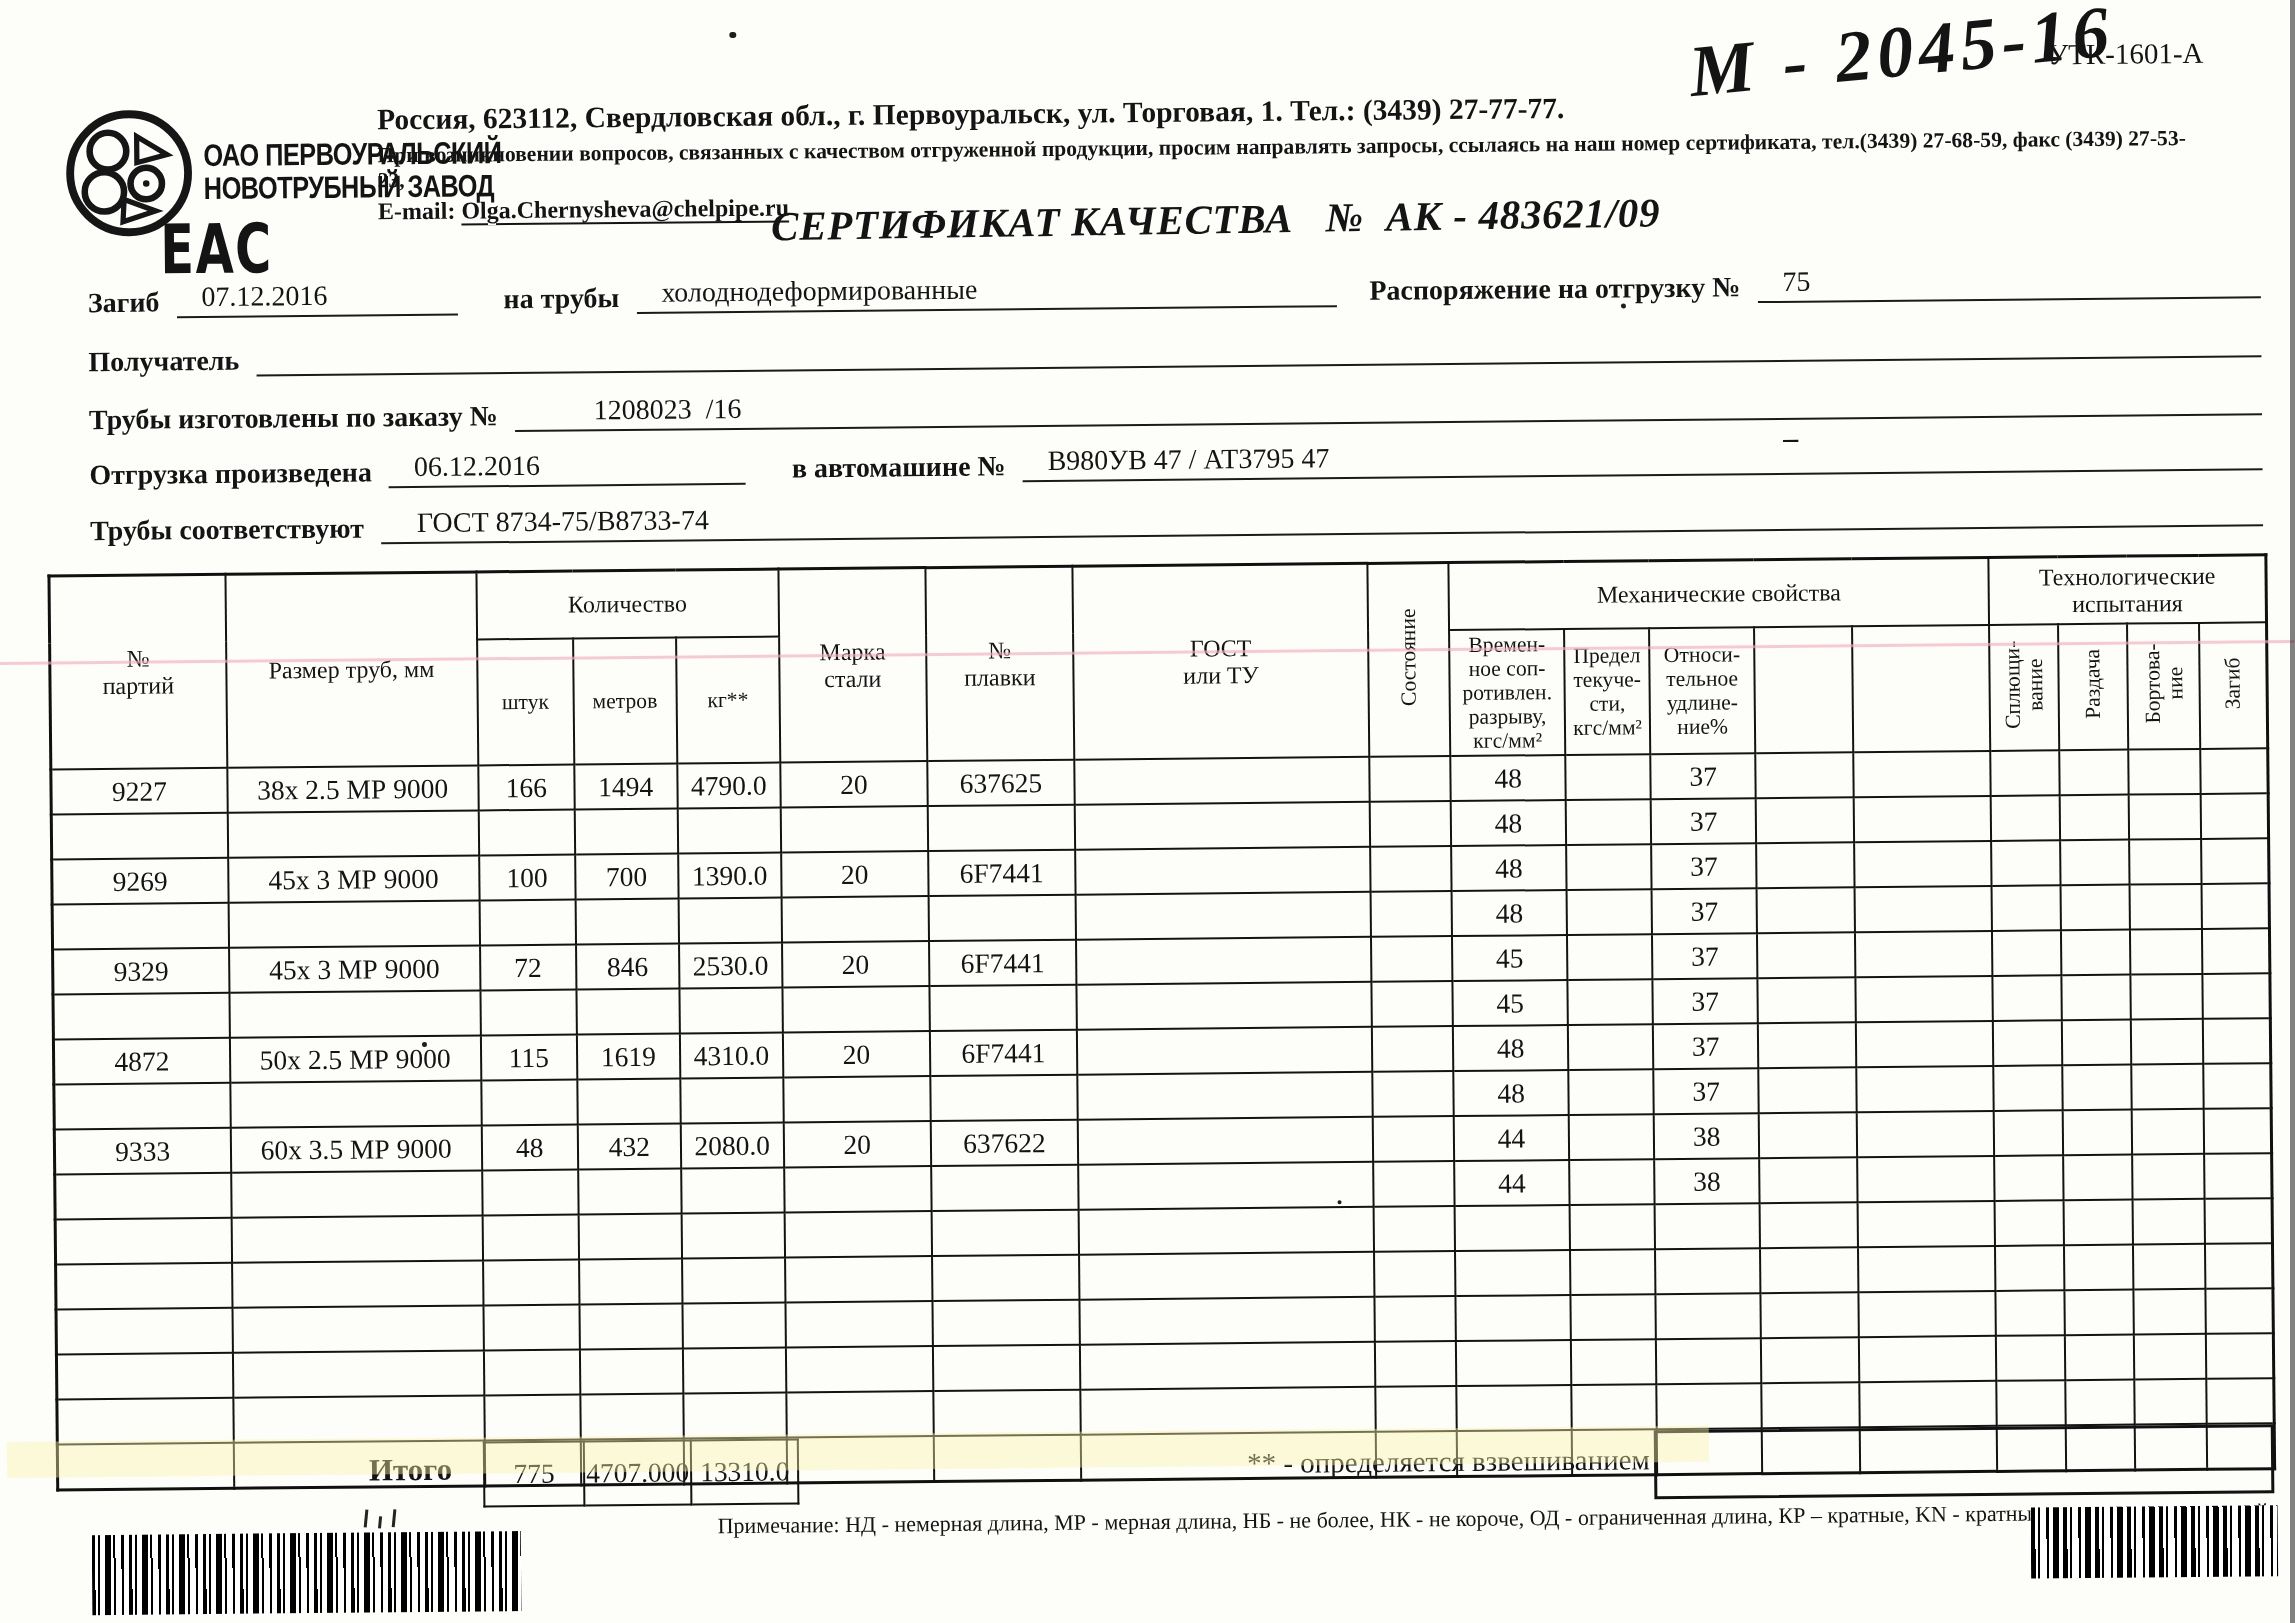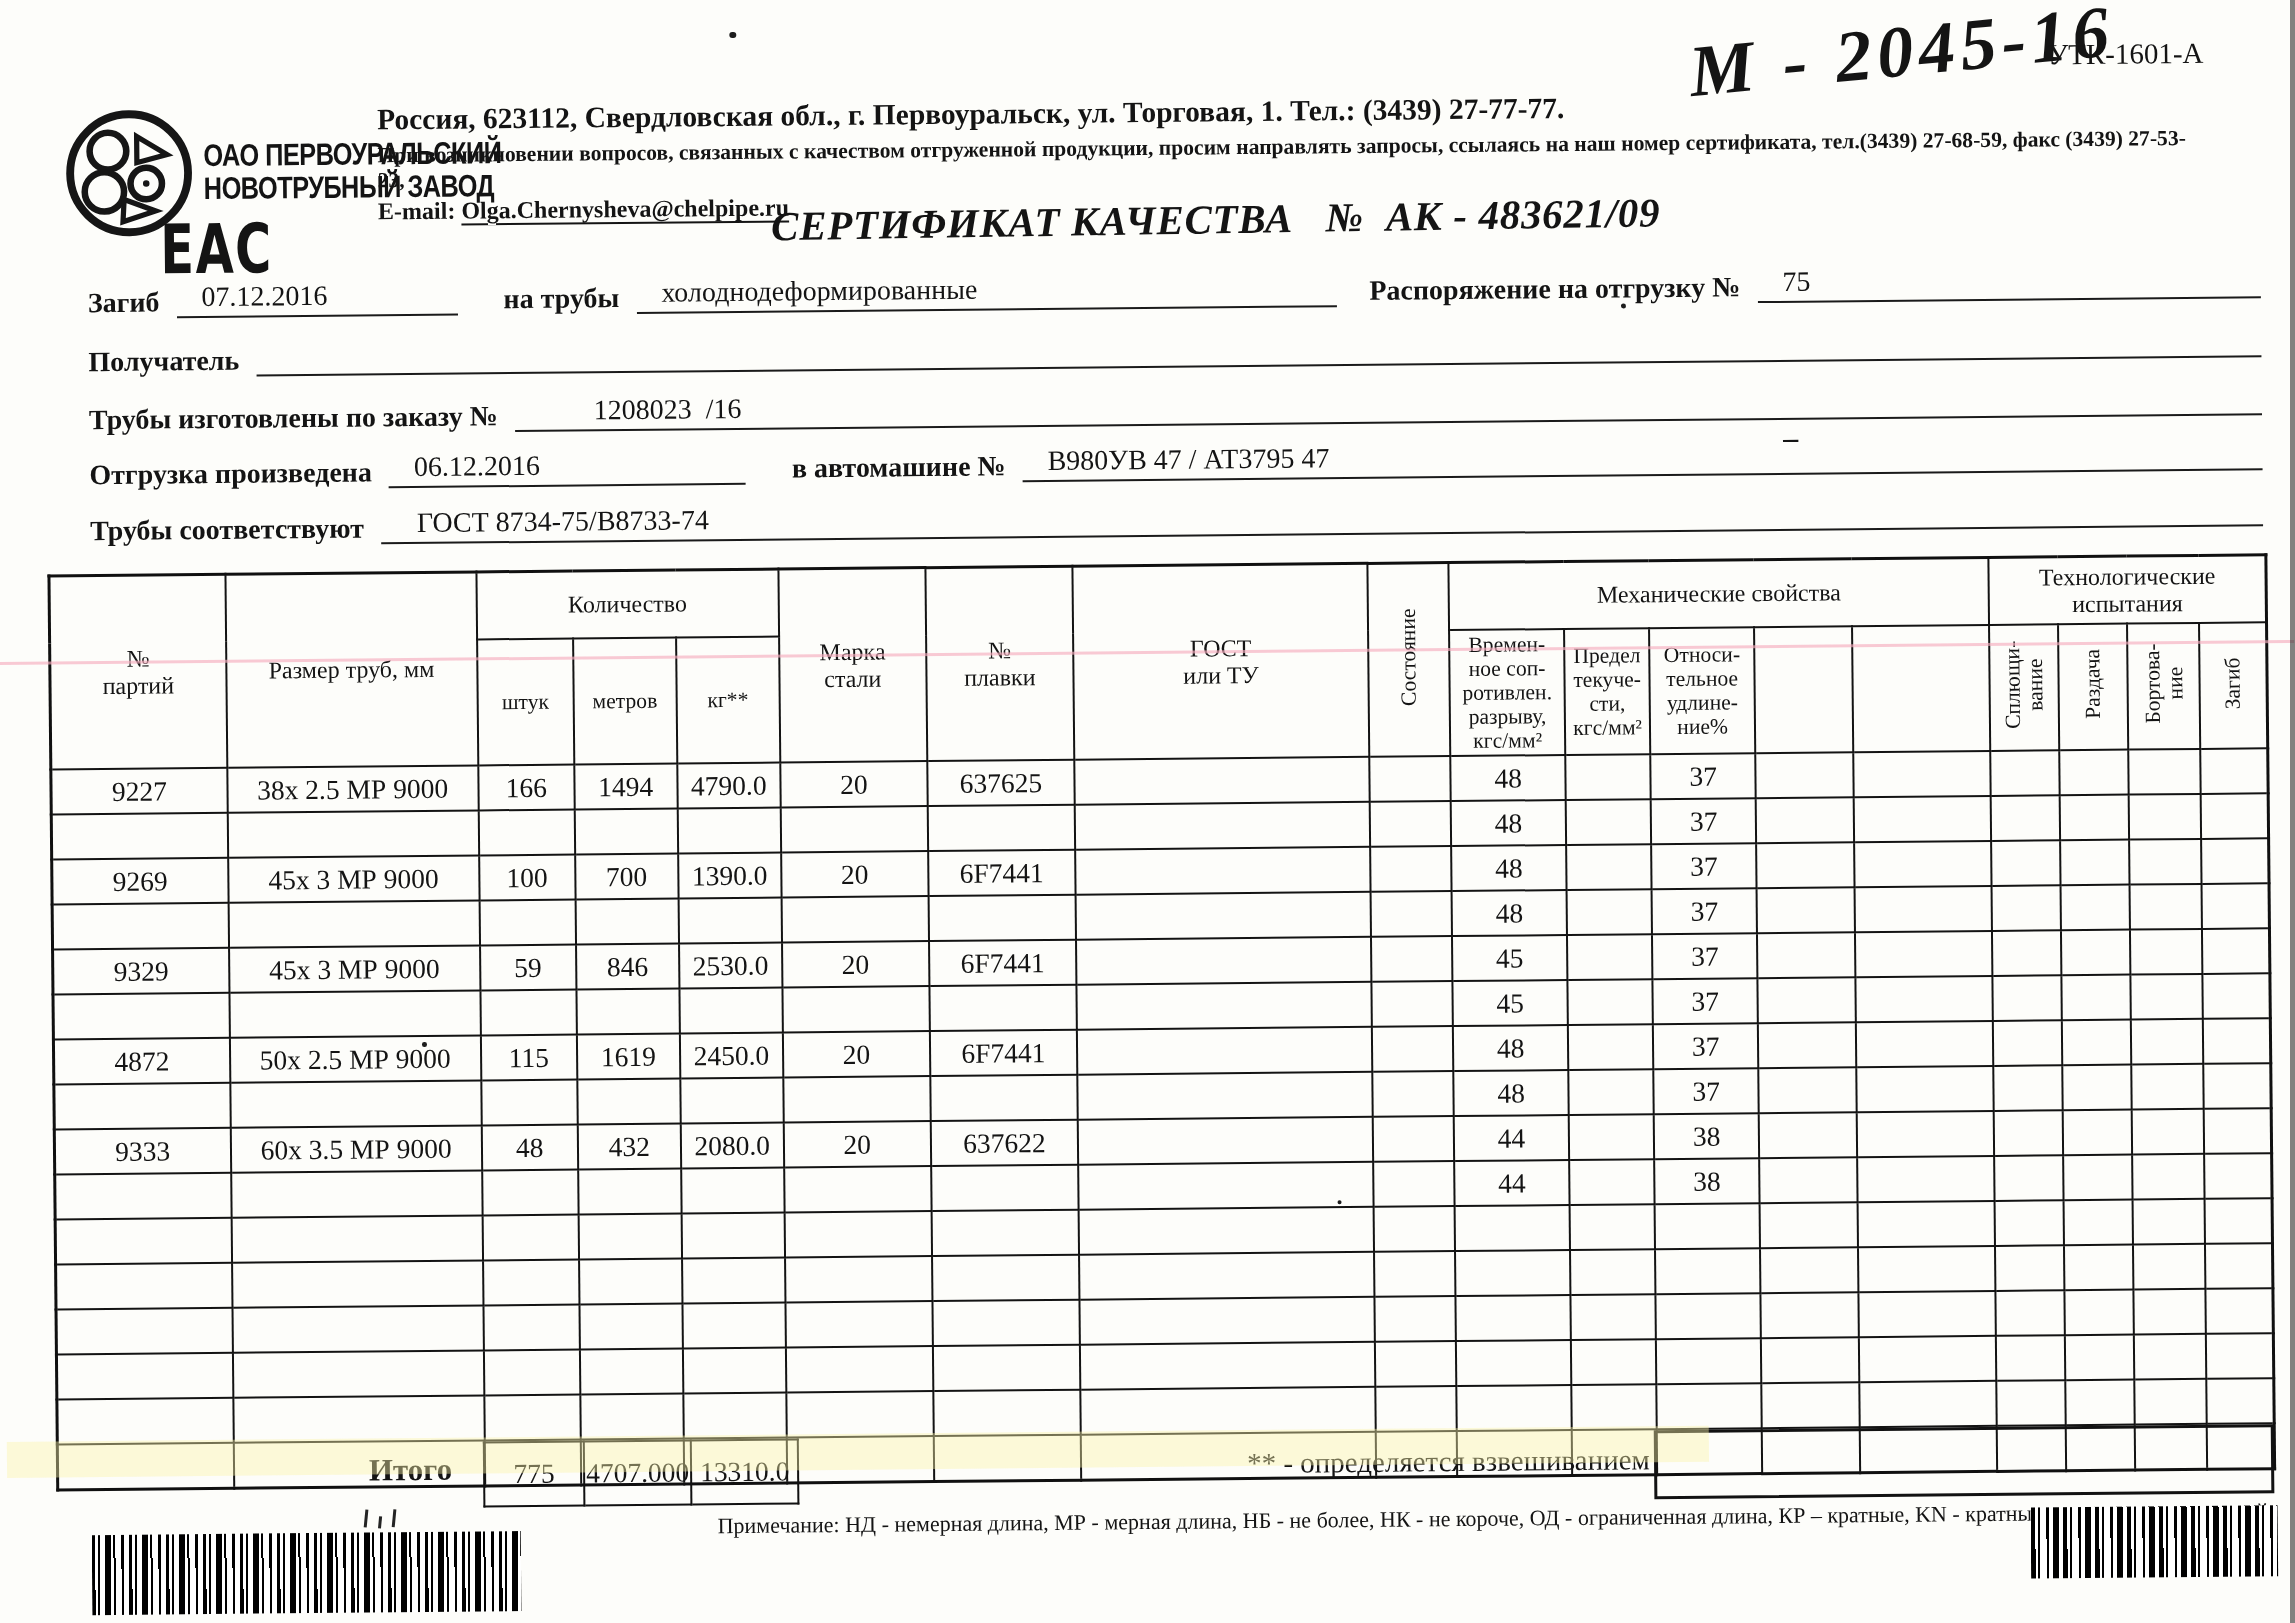--- a/index.html
+++ b/index.html
@@ -299,21 +299,21 @@
             <td></td>
             <td></td>
             <td></td>
             <td></td>
             <td></td>
             <td></td>
           </tr>
           <tr>
             <td>9329</td>
             <td>45х 3 МР 9000</td>
-            <td>59</td>
+            <td>72</td>
             <td>846</td>
             <td>2530.0</td>
             <td>20</td>
             <td>6F7441</td>
             <td></td>
             <td></td>
             <td>45</td>
             <td></td>
             <td>37</td>
             <td></td>
@@ -341,21 +341,21 @@
             <td></td>
             <td></td>
             <td></td>
             <td></td>
           </tr>
           <tr>
             <td>4872</td>
             <td>50х 2.5 МР 9000</td>
             <td>115</td>
             <td>1619</td>
-            <td>2450.0</td>
+            <td>4310.0</td>
             <td>20</td>
             <td>6F7441</td>
             <td></td>
             <td></td>
             <td>48</td>
             <td></td>
             <td>37</td>
             <td></td>
             <td></td>
             <td></td>

